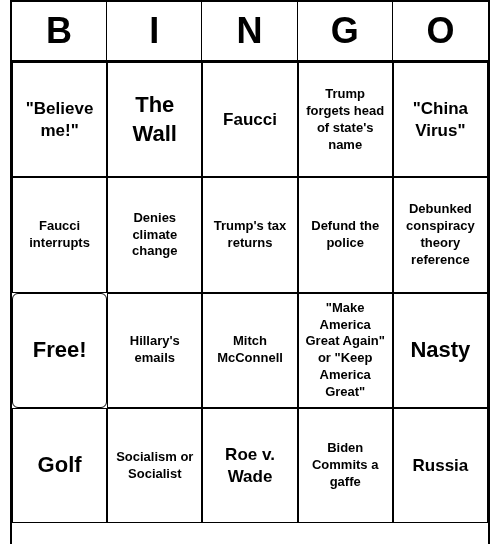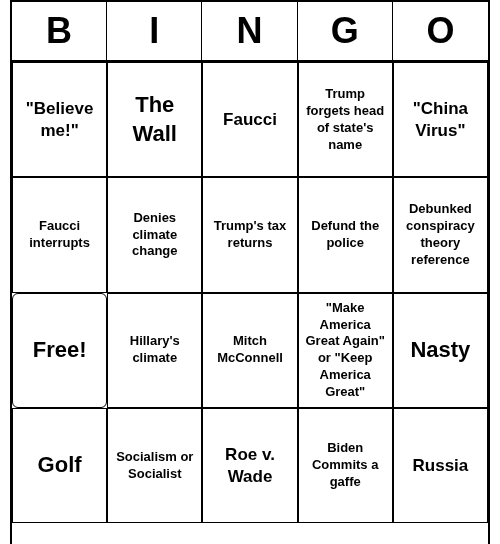--- a/index.html
+++ b/index.html
@@ -78,21 +78,21 @@
       <div class="bingo-cell large-text">The Wall</div>
       <div class="bingo-cell medium-text">Faucci</div>
       <div class="bingo-cell">Trump forgets head of state's name</div>
       <div class="bingo-cell medium-text">"China Virus"</div>
       <div class="bingo-cell">Faucci interrupts</div>
       <div class="bingo-cell">Denies climate change</div>
       <div class="bingo-cell">Trump's tax returns</div>
       <div class="bingo-cell">Defund the police</div>
       <div class="bingo-cell">Debunked conspiracy theory reference</div>
       <div class="bingo-cell free">Free!</div>
-      <div class="bingo-cell">Hillary's climate</div>
+      <div class="bingo-cell">Hillary's emails</div>
       <div class="bingo-cell">Mitch McConnell</div>
       <div class="bingo-cell">"Make America Great Again" or "Keep America Great"</div>
       <div class="bingo-cell large-text">Nasty</div>
       <div class="bingo-cell large-text">Golf</div>
       <div class="bingo-cell">Socialism or Socialist</div>
       <div class="bingo-cell medium-text">Roe v. Wade</div>
       <div class="bingo-cell">Biden Commits a gaffe</div>
       <div class="bingo-cell medium-text">Russia</div>
     </div>
 </div>

